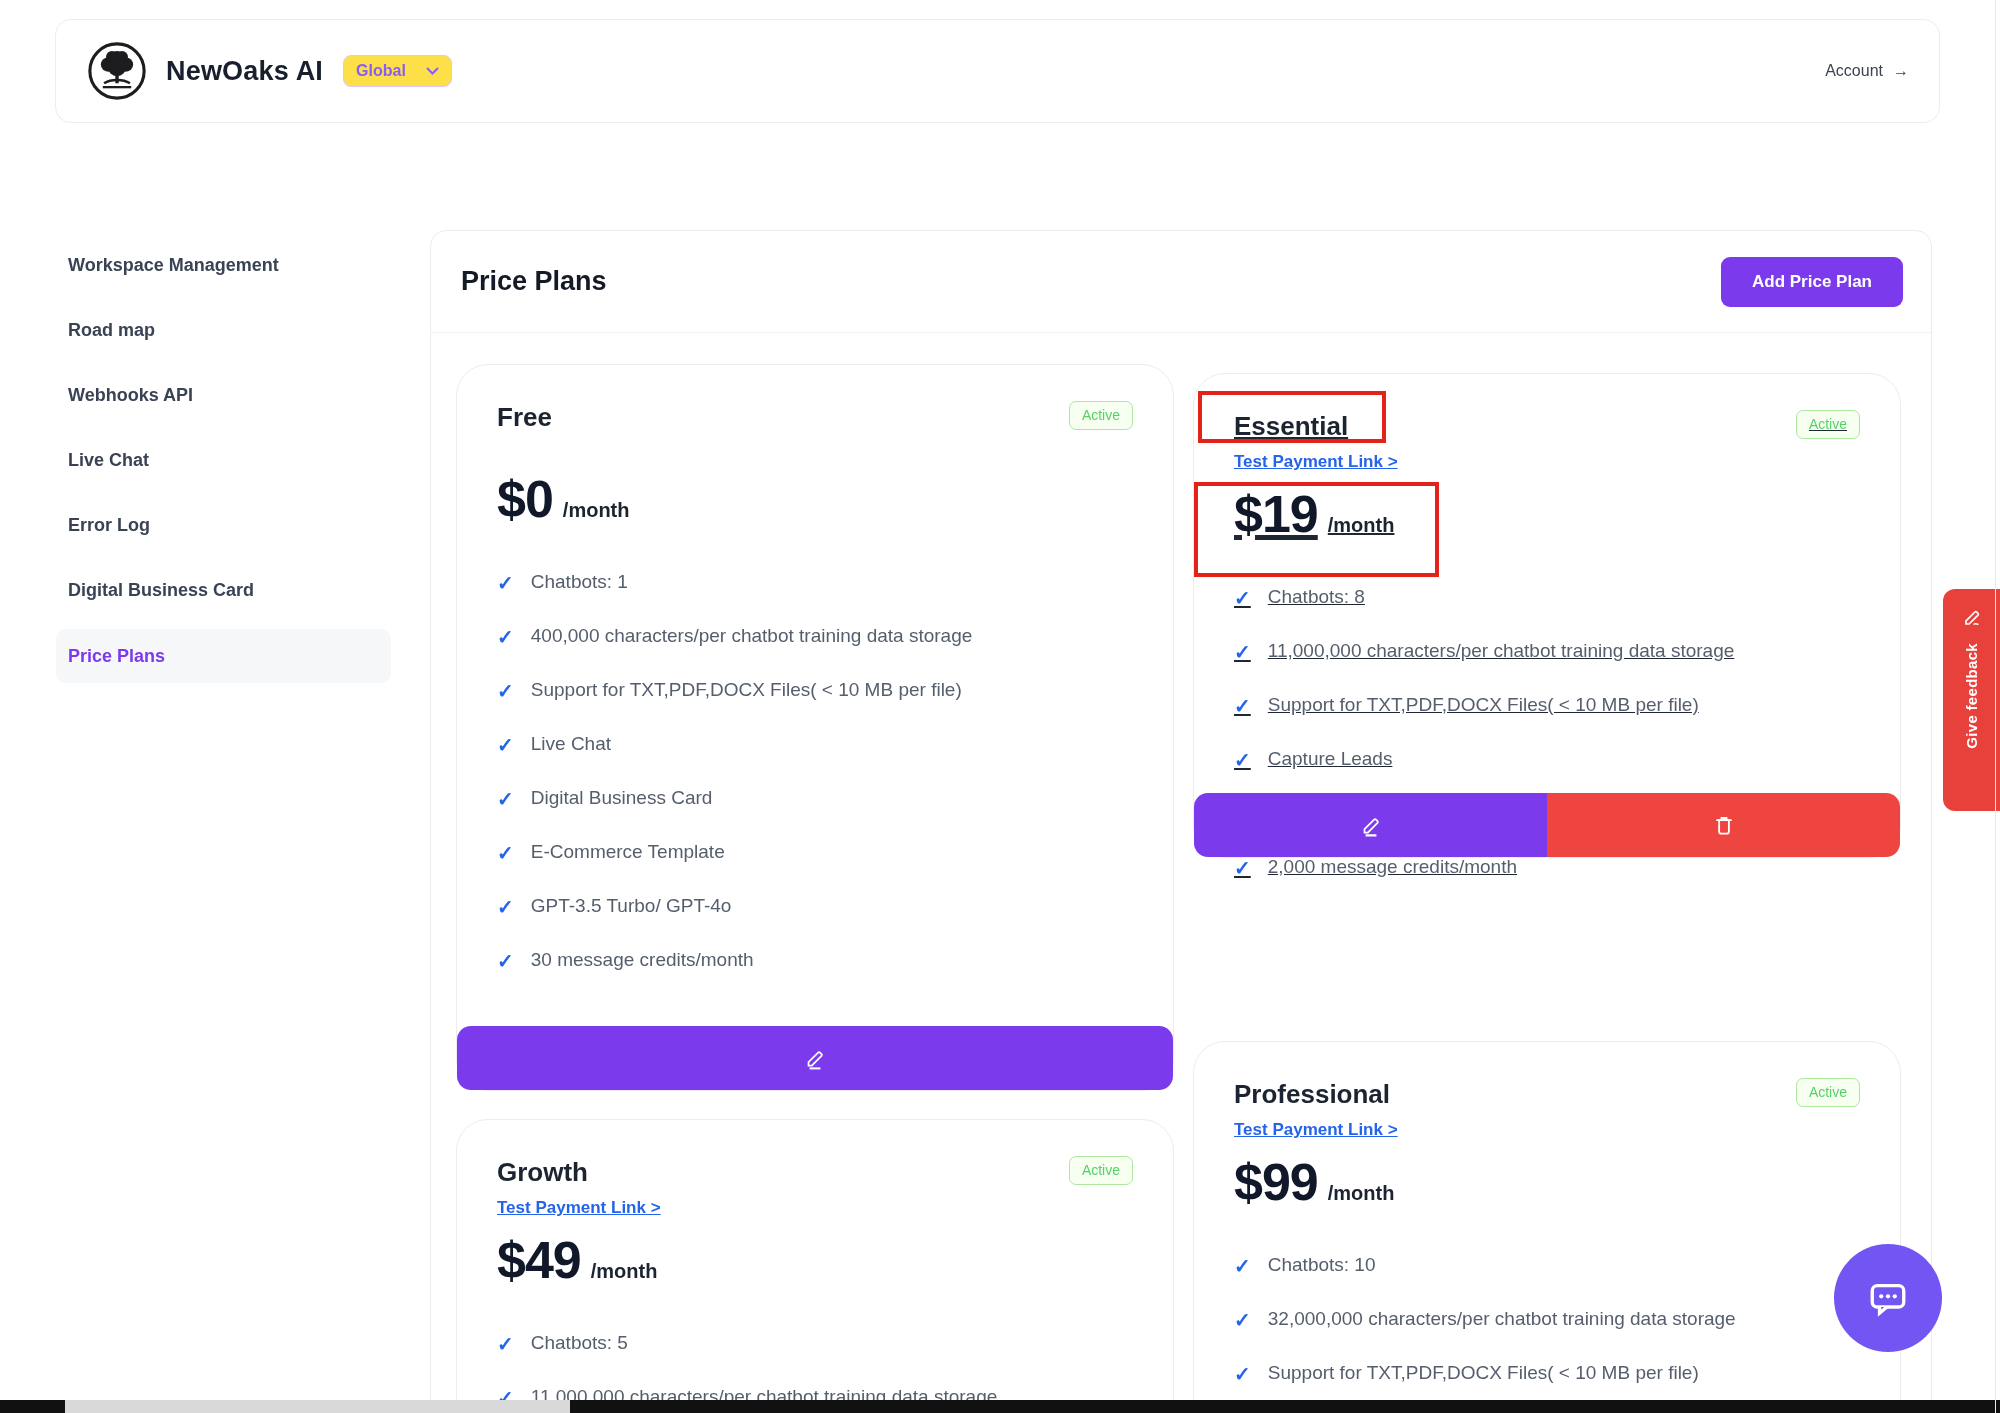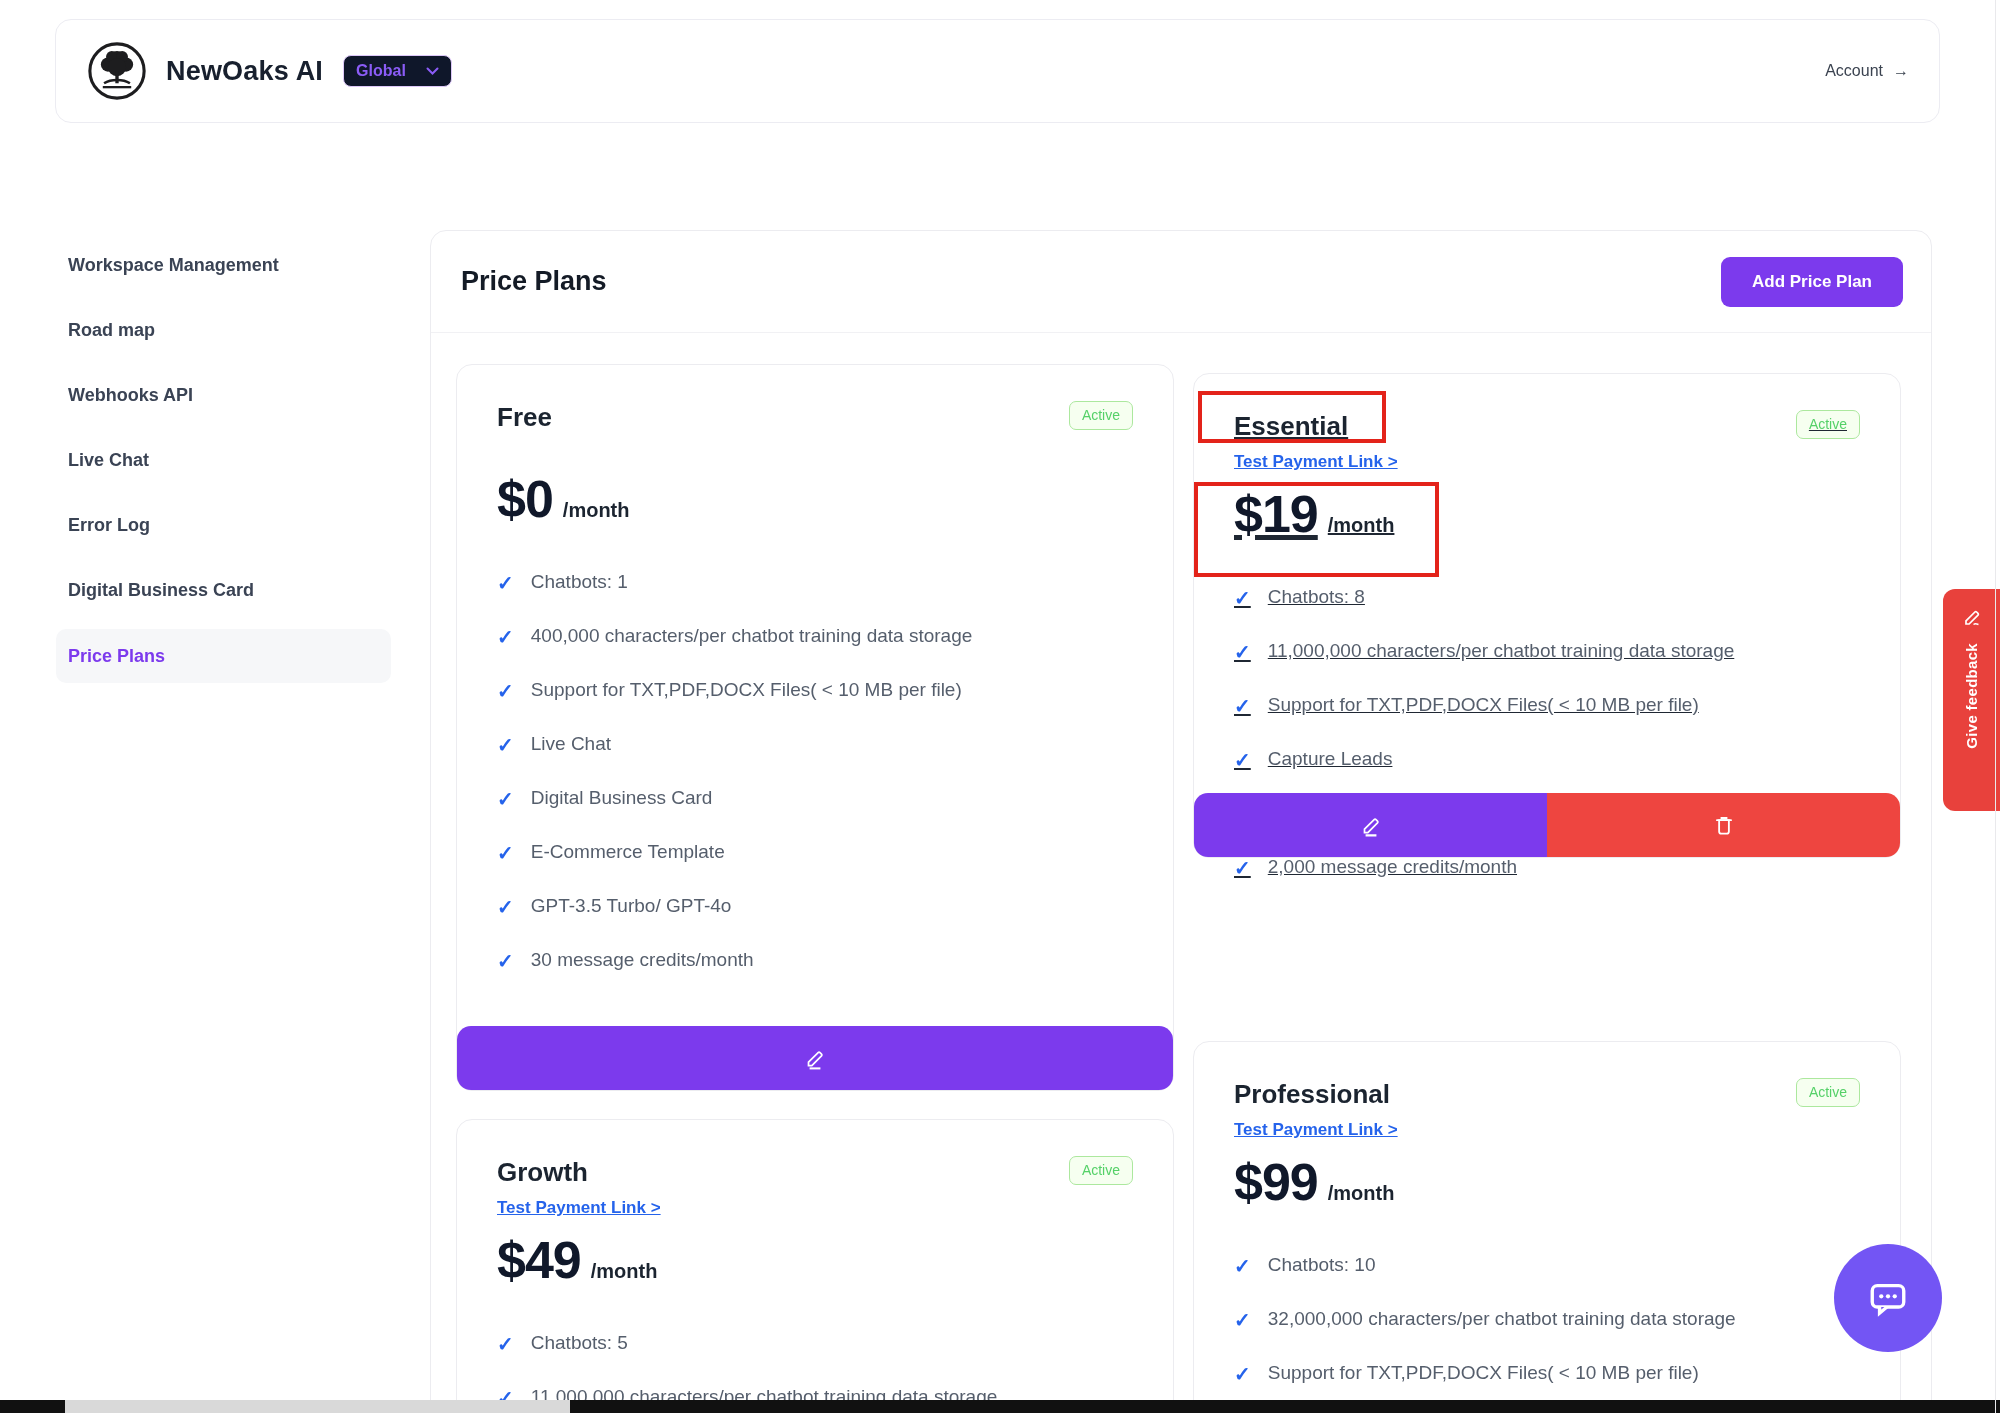--- a/index.html
+++ b/index.html
@@ -10,21 +10,21 @@
   
   .topbar{
     position:absolute;left:55px;top:19px;width:1885px;height:104px;
     background:#fff;border:1px solid #ececf2;border-radius:16px;
     display:flex;align-items:center;padding:4px 30px;box-sizing:border-box;
   }
   .brand-logo{width:62px;height:62px;flex:0 0 auto;}
   .brand-name{font-size:27px;font-weight:600;color:#18202e;margin-left:18px;letter-spacing:.2px;}
   .region-badge{
     margin-left:20px;display:flex;align-items:center;gap:20px;
-    background:#0f172a;border:1px solid #ddc8f9;border-radius:8px;
+    background:#fde047;border:1px solid #ddc8f9;border-radius:8px;
     padding:6px 12px;font-size:16px;font-weight:600;color:#8b5cf6;cursor:pointer;
   }
   .nav{display:flex;align-items:center;gap:57px;margin-left:150px;}
   .nav-item{font-size:19px;font-weight:500;color:#3b4350;cursor:pointer;white-space:nowrap;}
   .account{margin-left:auto;font-size:16px;font-weight:500;color:#3b4350;cursor:pointer;display:flex;gap:10px;align-items:center;}
   
   .sidebar{position:absolute;left:56px;top:233px;width:335px;}
   .side-item{
     height:65px;display:flex;align-items:center;padding-left:12px;box-sizing:border-box;
     font-size:18px;font-weight:700;color:#3a4354;cursor:pointer;border-radius:10px;
@@ -39,21 +39,21 @@
     height:101px;display:flex;align-items:center;justify-content:space-between;
     padding:0 28px 0 30px;border-bottom:1px solid #f1f1f4;
   }
   .panel-title{font-size:27px;font-weight:700;color:#141b26;}
   .add-btn{
     width:182px;height:50px;background:#7c3aed;border:none;border-radius:9px;
     color:#fff;font-size:17px;font-weight:600;cursor:pointer;font-family:inherit;
   }
   
   .card{
-    position:absolute;background:#fff;border:1px solid #ececf0;border-radius:16px;
+    position:absolute;background:#fff;border:1px solid #ececf0;border-radius:32px;
     padding:36px 40px 1px;box-sizing:border-box;
   }
   .card-free{left:25px;top:133px;width:718px;height:727px;}
   .card-essential{left:762px;top:142px;width:708px;height:485px;text-decoration:underline;}
   .card-growth{left:25px;top:888px;width:718px;height:560px;}
   .card-professional{left:762px;top:810px;width:708px;height:640px;}
   .card-head{display:flex;justify-content:space-between;align-items:flex-start;}
   .plan-name{font-size:26px;font-weight:700;color:#1b2430;margin:0;line-height:1.3;}
   .badge{
     background:#f6fff0;border:1px solid #ace89e;color:#55d168;

